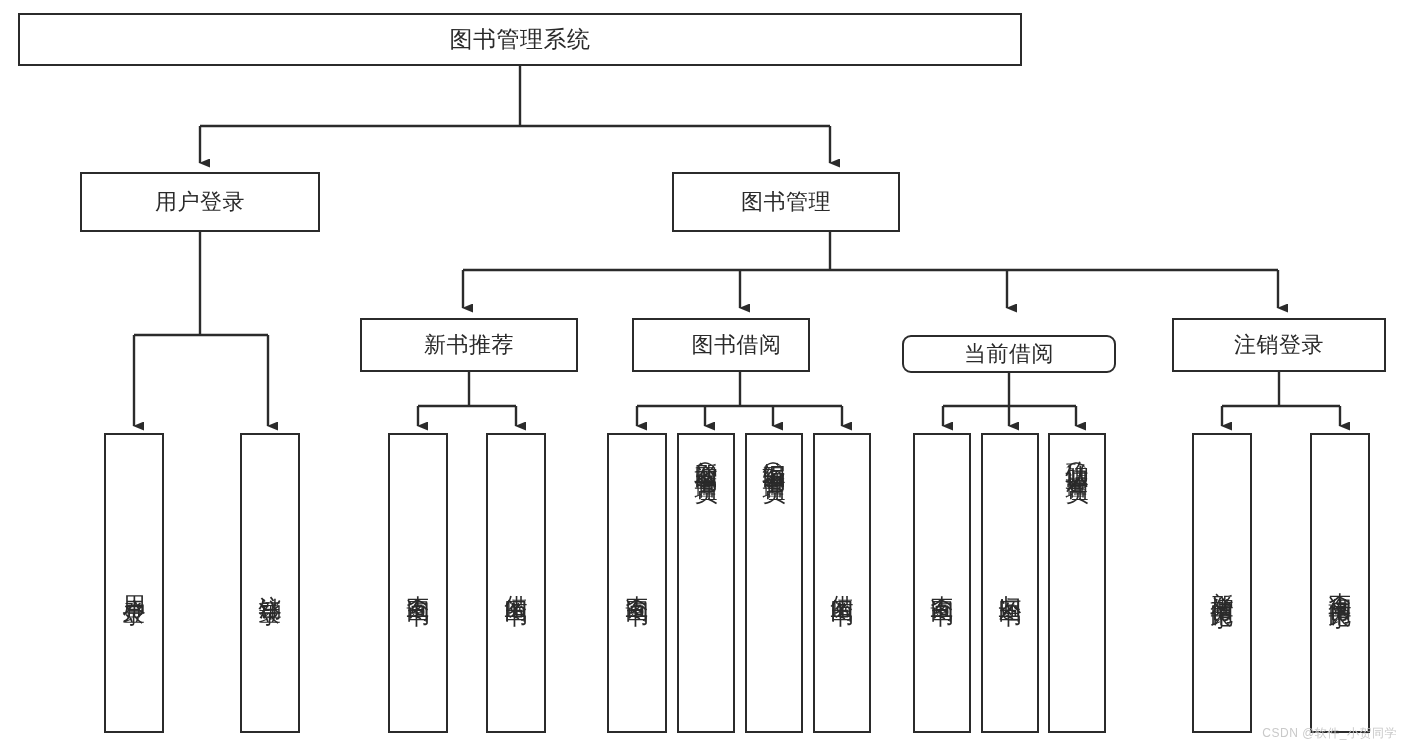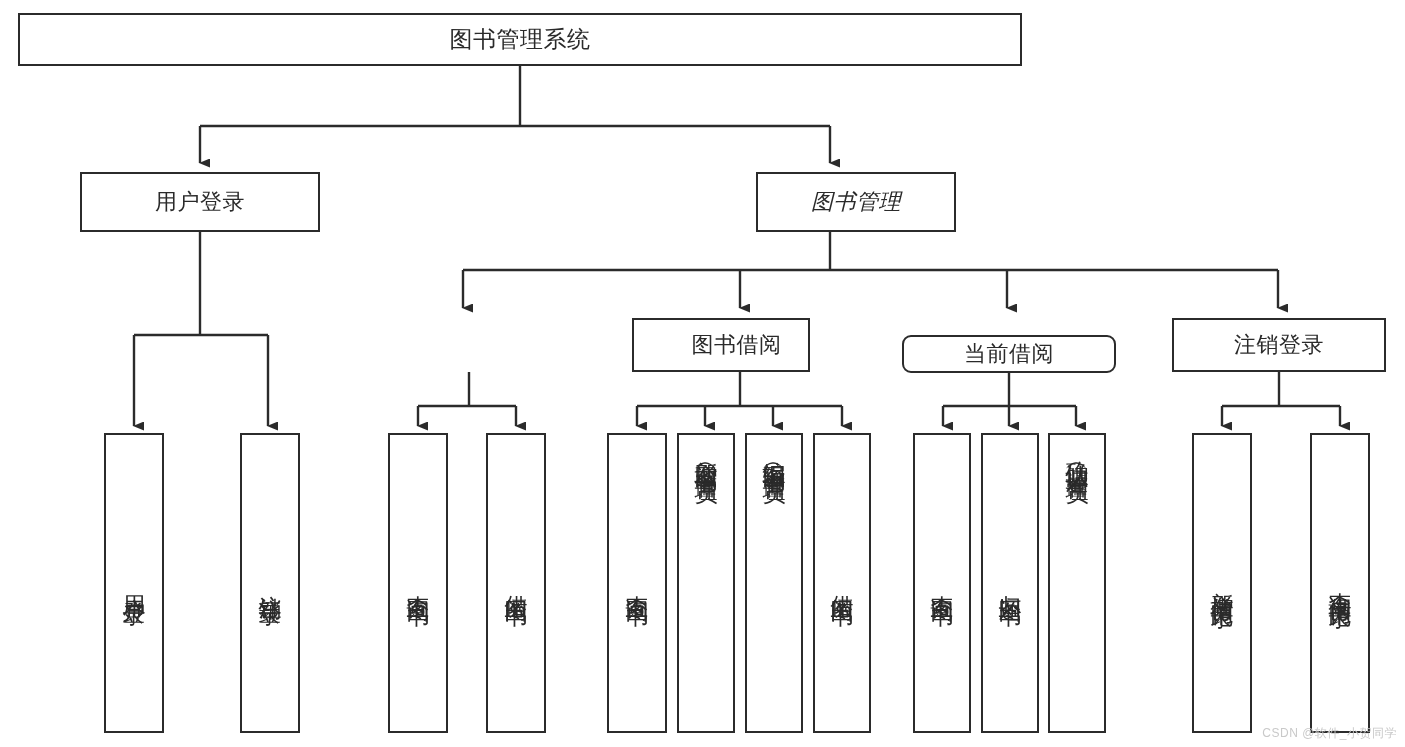--- a/index.html
+++ b/index.html
@@ -131,24 +131,27 @@
     </g>
   </svg>
 
   <div class="node root horizontal" style="left:18px; top:13px; width:1004px; height:53px;">
     <span class="node-label">图书管理系统</span>
   </div>
 
   <div class="node horizontal" style="left:80px; top:172px; width:240px; height:60px;">
     <span class="node-label">用户登录</span>
   </div>
-  <div class="node horizontal" style="left:756px; top:172px; width:200px; height:60px;font-style:italic;">
+  <div class="node horizontal" style="left:672px; top:172px; width:228px; height:60px;">
     <span class="node-label">图书管理</span>
   </div>
 
+  <div class="node horizontal" style="left:360px; top:318px; width:218px; height:54px;">
+    <span class="node-label">新书推荐</span>
+  </div>
   <div class="node horizontal" style="left:632px; top:318px; width:178px; height:54px;padding-left:31px;">
     <span class="node-label">图书借阅</span>
   </div>
   <div class="node horizontal" style="left:902px; top:335px; width:214px; height:38px;border-radius:9px;">
     <span class="node-label">当前借阅</span>
   </div>
   <div class="node horizontal" style="left:1172px; top:318px; width:214px; height:54px;">
     <span class="node-label">注销登录</span>
   </div>
 

